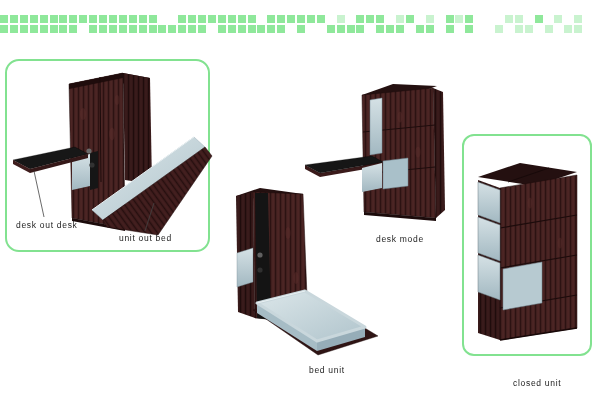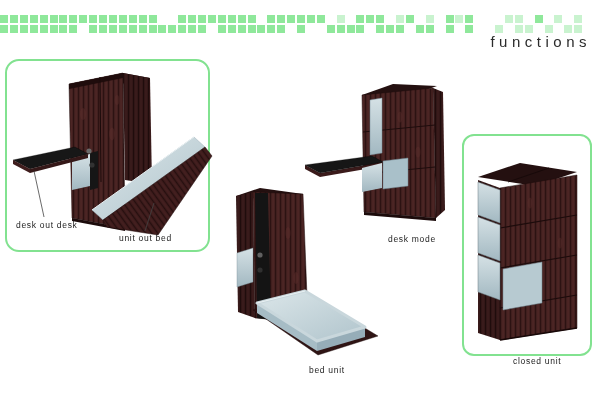--- a/index.html
+++ b/index.html
@@ -10,23 +10,23 @@
   .px-light{background:var(--pattern-light,#c9f3cf);}
   .title{position:absolute;top:33px;right:9px;font-size:15px;letter-spacing:4.5px;
          color:#2b2b2b;font-weight:normal;}
   .panel{position:absolute;border:2px solid var(--accent-green,#82e290);
          border-radius:14px;box-sizing:border-box;background:transparent;}
   #open-unit-panel{left:5px;top:59px;width:205px;height:193px;}
   #closed-unit-panel{left:462px;top:134px;width:130px;height:222px;border-radius:12px;}
   .lbl{position:absolute;font-size:8.5px;letter-spacing:0.7px;color:#1c1c1c;white-space:nowrap;}
   #lbl-fold-out-desk{left:16px;top:220px;}
   #lbl-fold-out-bed{left:119px;top:233px;}
-  #lbl-desk-mode{left:388px;top:234px;text-align:center;}
+  #lbl-desk-mode{left:376px;top:234px;text-align:center;}
   #lbl-bed-mode{left:309px;top:365px;}
-  #lbl-closed-unit{left:513px;top:356px;}
+  #lbl-closed-unit{left:513px;top:378px;}
   .fig{position:absolute;}
   #fig-open-unit{left:8px;top:62px;}
   #fig-desk-mode{left:300px;top:82px;}
   #fig-bed-mode{left:230px;top:183px;}
   #fig-closed-unit{left:470px;top:153px;}
 </style>
 </head>
 <body>
 
 <div id="canvas">
@@ -145,21 +145,20 @@
       <div class="px px-full" style="left: 445.5px; top: 25px;"></div>
       <div class="px px-full" style="left: 465.3px; top: 25px;"></div>
       <div class="px px-light" style="left: 495px; top: 25px;"></div>
       <div class="px px-light" style="left: 514.8px; top: 25px;"></div>
       <div class="px px-light" style="left: 524.7px; top: 25px;"></div>
       <div class="px px-light" style="left: 544.5px; top: 25px;"></div>
       <div class="px px-light" style="left: 564.3px; top: 25px;"></div>
       <div class="px px-light" style="left: 574.2px; top: 25px;"></div>
     </div>
 
-  <div class="title">functions</div>
 
   <div class="panel" id="open-unit-panel"></div>
 
   <svg class="fig" id="fig-open-unit" width="205" height="180" viewBox="0 0 205 180">
     <g>
       <polygon points="61,22 115,11 142,16 88,27" fill="#241010"></polygon>
       <polygon points="115,11 142,16 144,122 117,118" fill="url(#woodD)"></polygon>
       <polygon points="61,22 115,11 117,166 64,156" fill="url(#woodV)" stroke="#1f0d0d" stroke-width="0.5"></polygon>
       <polygon points="61,22 115,11 115,16 61,27" fill="#1f0c0c"></polygon>
       <line x1="92" y1="15" x2="93" y2="120" stroke="#1a0a0a" stroke-width="1"></line>

